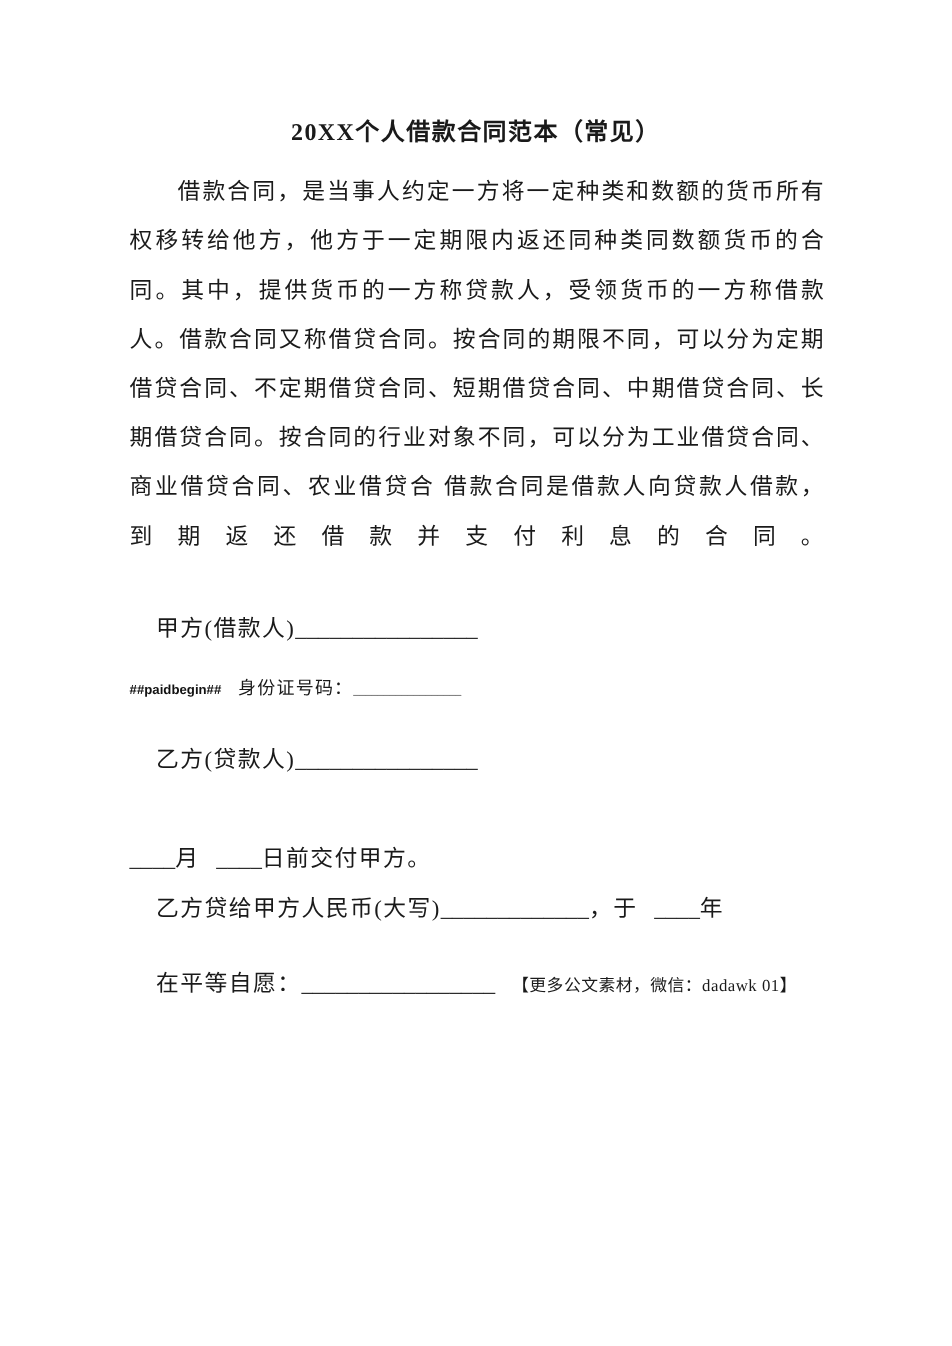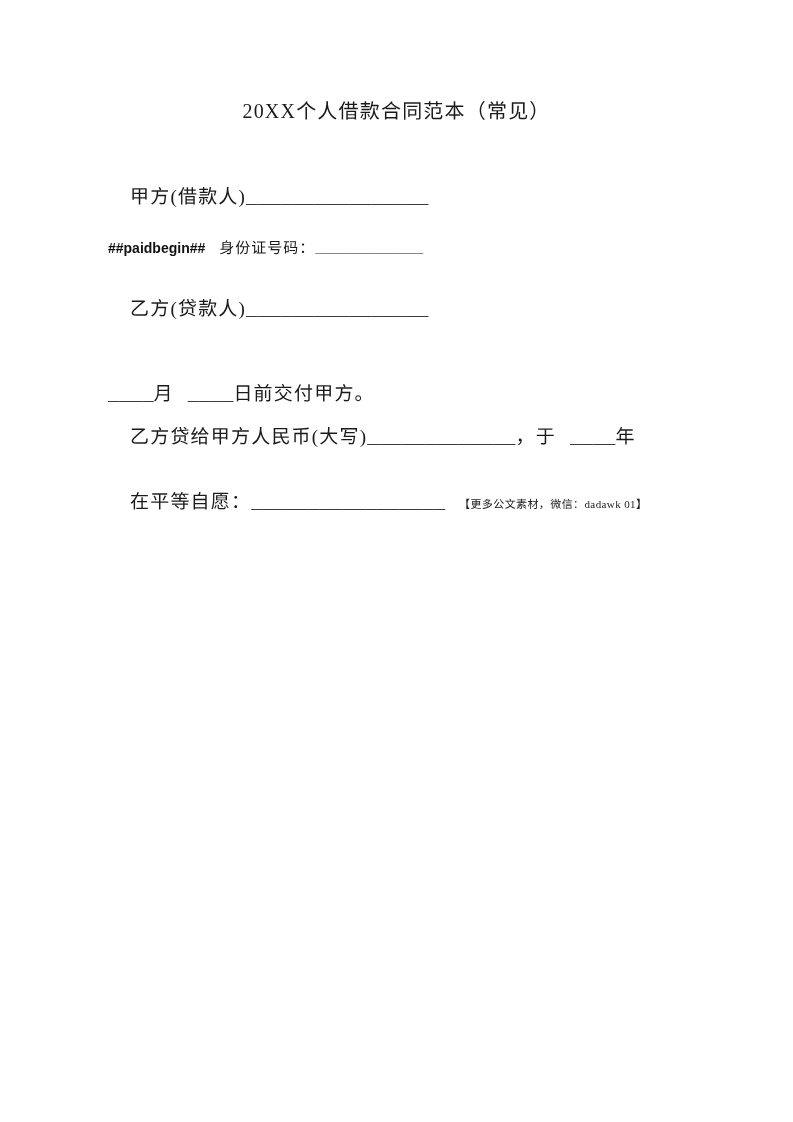--- a/index.html
+++ b/index.html
@@ -26,21 +26,21 @@
 
   
   .doc-title {
     position: absolute;
     left: 0;
     right: 0;
     top: 97px;
     text-align: center;
     font-size: 20px;
     line-height: 28px;
-    font-weight: 400;
+    font-weight: 700;
     letter-spacing: 1.2px;
     color: #1a1a1a;
     font-family: "Liberation Serif", "DejaVu Serif", serif;
   }
 
   
   .content {
     position: absolute;
     left: 108px;
     top: 140px;
@@ -73,63 +73,64 @@
     color: #1a1a1a;
   }
 
   .gap-sm { height: 14px; }
   .gap-md { height: 22px; }
 
   .line-indent { padding-left: 22px; }
 
   .ul {
     letter-spacing: 0;
-    font-family: Liberation Mono, monospace;
+    font-family: Liberation Serif, serif;
     white-space: pre;
   }
 
   .paid-marker {
     font-family: "Liberation Sans", sans-serif;
     font-weight: 700;
-    font-size: 14px;
+    font-size: 11px;
     letter-spacing: 0;
     color: #111111;
   }
 
   .small-line {
     font-size: 15px;
     line-height: 30px;
     letter-spacing: 0.6px;
   }
   .small-line .cn {
     font-size: 15px;
     letter-spacing: 1px;
   }
   .small-line .ul {
     font-size: 10px;
   }
 
   .watermark {
-    font-size: 11px;
+    font-size: 14px;
     letter-spacing: 0.4px;
     color: #1a1a1a;
   }
 
   .nowrap { white-space: nowrap; }
   .spacer-inline { display: inline-block; width: 14px; }
 </style>
 </head>
 <body>
 
 <div class="page">
 
   <div class="doc-title">20XX个人借款合同范本（常见）</div>
 
   <div class="content">
 
+    <p class="para indent stretch">借款合同，是当事人约定一方将一定种类和数额的货币所有权移转给他方，他方于一定期限内返还同种类同数额货币的合同。其中，提供货币的一方称贷款人，受领货币的一方称借款人。借款合同又称借贷合同。按合同的期限不同，可以分为定期借贷合同、不定期借贷合同、短期借贷合同、中期借贷合同、长期借贷合同。按合同的行业对象不同，可以分为工业借贷合同、商业借贷合同、农业借贷合  借款合同是借款人向贷款人借款，到期返还借款并支付利息的合同。</p>
 
     <div class="gap-md"></div>
 
 
     <div class="gap-sm"></div>
 
     <div class="block line-indent nowrap">
       <span>甲方(借款人)</span><span class="ul">________________</span>
     </div>
 

